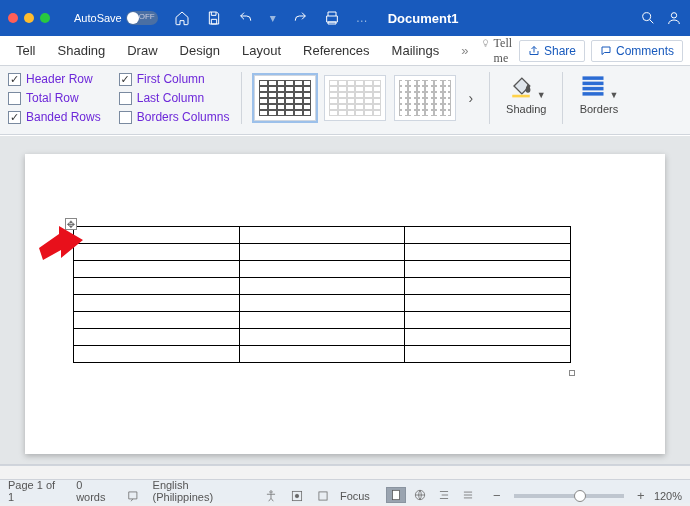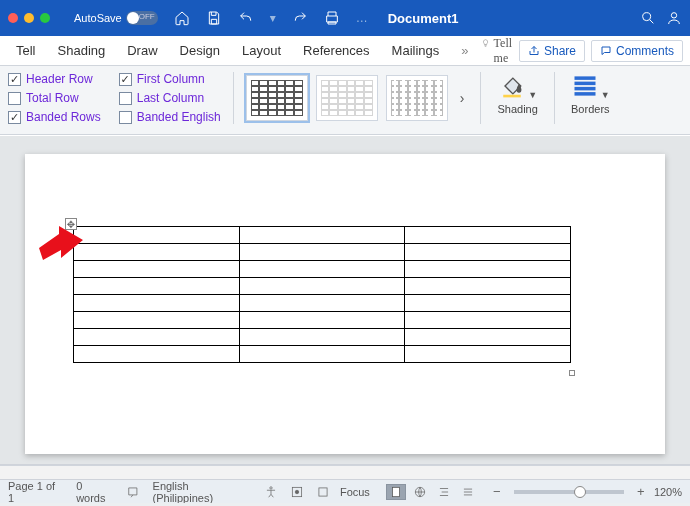--- a/index.html
+++ b/index.html
@@ -50,21 +50,21 @@
   .canvas { background:#e3e6e8; padding:18px 14px; height:330px; overflow:auto; border-bottom:1px solid #cfd3da; border-top:1px solid #fff;}
   .page { background:#fff; width:640px; height:300px; margin:0 auto; box-shadow:0 2px 6px rgba(0,0,0,0.25); position:relative; padding:72px 48px;}
   .movehandle{ position:absolute; left:40px; top:64px; width:12px; height:12px; border:1px solid #888; background:#fff; display:flex; align-items:center; justify-content:center; font-size:10px; color:#666; cursor:move;}
   .doc-table{ border-collapse:collapse; width:498px;}
   .doc-table td{ border:1px solid #000; height:17px;}
   .resizer{ position:absolute; width:6px; height:6px; border:1px solid #888; background:#fff; left:544px; top:216px;}
   .arrow-ann{ position:absolute; left:14px; top:72px; width:44px; height:36px; }
   .arrow-shape{ fill:#e8101b; }
   .scrollbar{ background:#f3f3f3; height:14px; border-top:1px solid #d0d5dc;}
   
-  .status { background:#e9eef3; height:24px; display:flex; align-items:center; font-size:11px; color:#555; padding:0 8px; gap:12px; border-top:1px solid #cfd3da;}
+  .status { background:#e9eef3; height:24px; display:flex; align-items:flex-end; font-size:11px; color:#555; padding:0 8px; gap:12px; border-top:1px solid #cfd3da;}
   .st-icon{ width:14px; height:14px; stroke:#666; fill:none; stroke-width:1.3;}
   .viewbtns{ display:flex; gap:4px; margin-left:4px;}
   .viewbtn{ width:20px; height:16px; border:1px solid transparent; display:flex; align-items:center; justify-content:center; cursor:pointer;}
   .viewbtn.active{ background:#9aa4b0; border-color:#8a94a0;}
   .zoom { margin-left:auto; display:flex; align-items:center; gap:6px;}
   .slider{ width:110px; height:4px; background:#bfc6cf; position:relative; margin:0 4px;}
   .slider::after{ content:""; position:absolute; width:10px; height:10px; background:#fff; border:1px solid #888; border-radius:50%; top:-4px; left:60px;}
   .zoombtn{ width:14px; text-align:center; cursor:pointer; font-size:13px; color:#666;}
 </style>
 </head>
@@ -163,21 +163,21 @@
       <label class="chk">
           <span class="box checked"></span>
           <span>First Column</span>
         </label>
       <label class="chk">
           <span class="box"></span>
           <span>Last Column</span>
         </label>
       <label class="chk">
           <span class="box"></span>
-          <span>Banded English</span>
+          <span>Borders Columns</span>
         </label>
     </div>
   </div>
   <div class="vsep"></div>
   <div class="styles">
     <div class="style-thumb heavy selected">
         <div class="grid-preview">
           <span></span>
           <span></span>
           <span></span>

